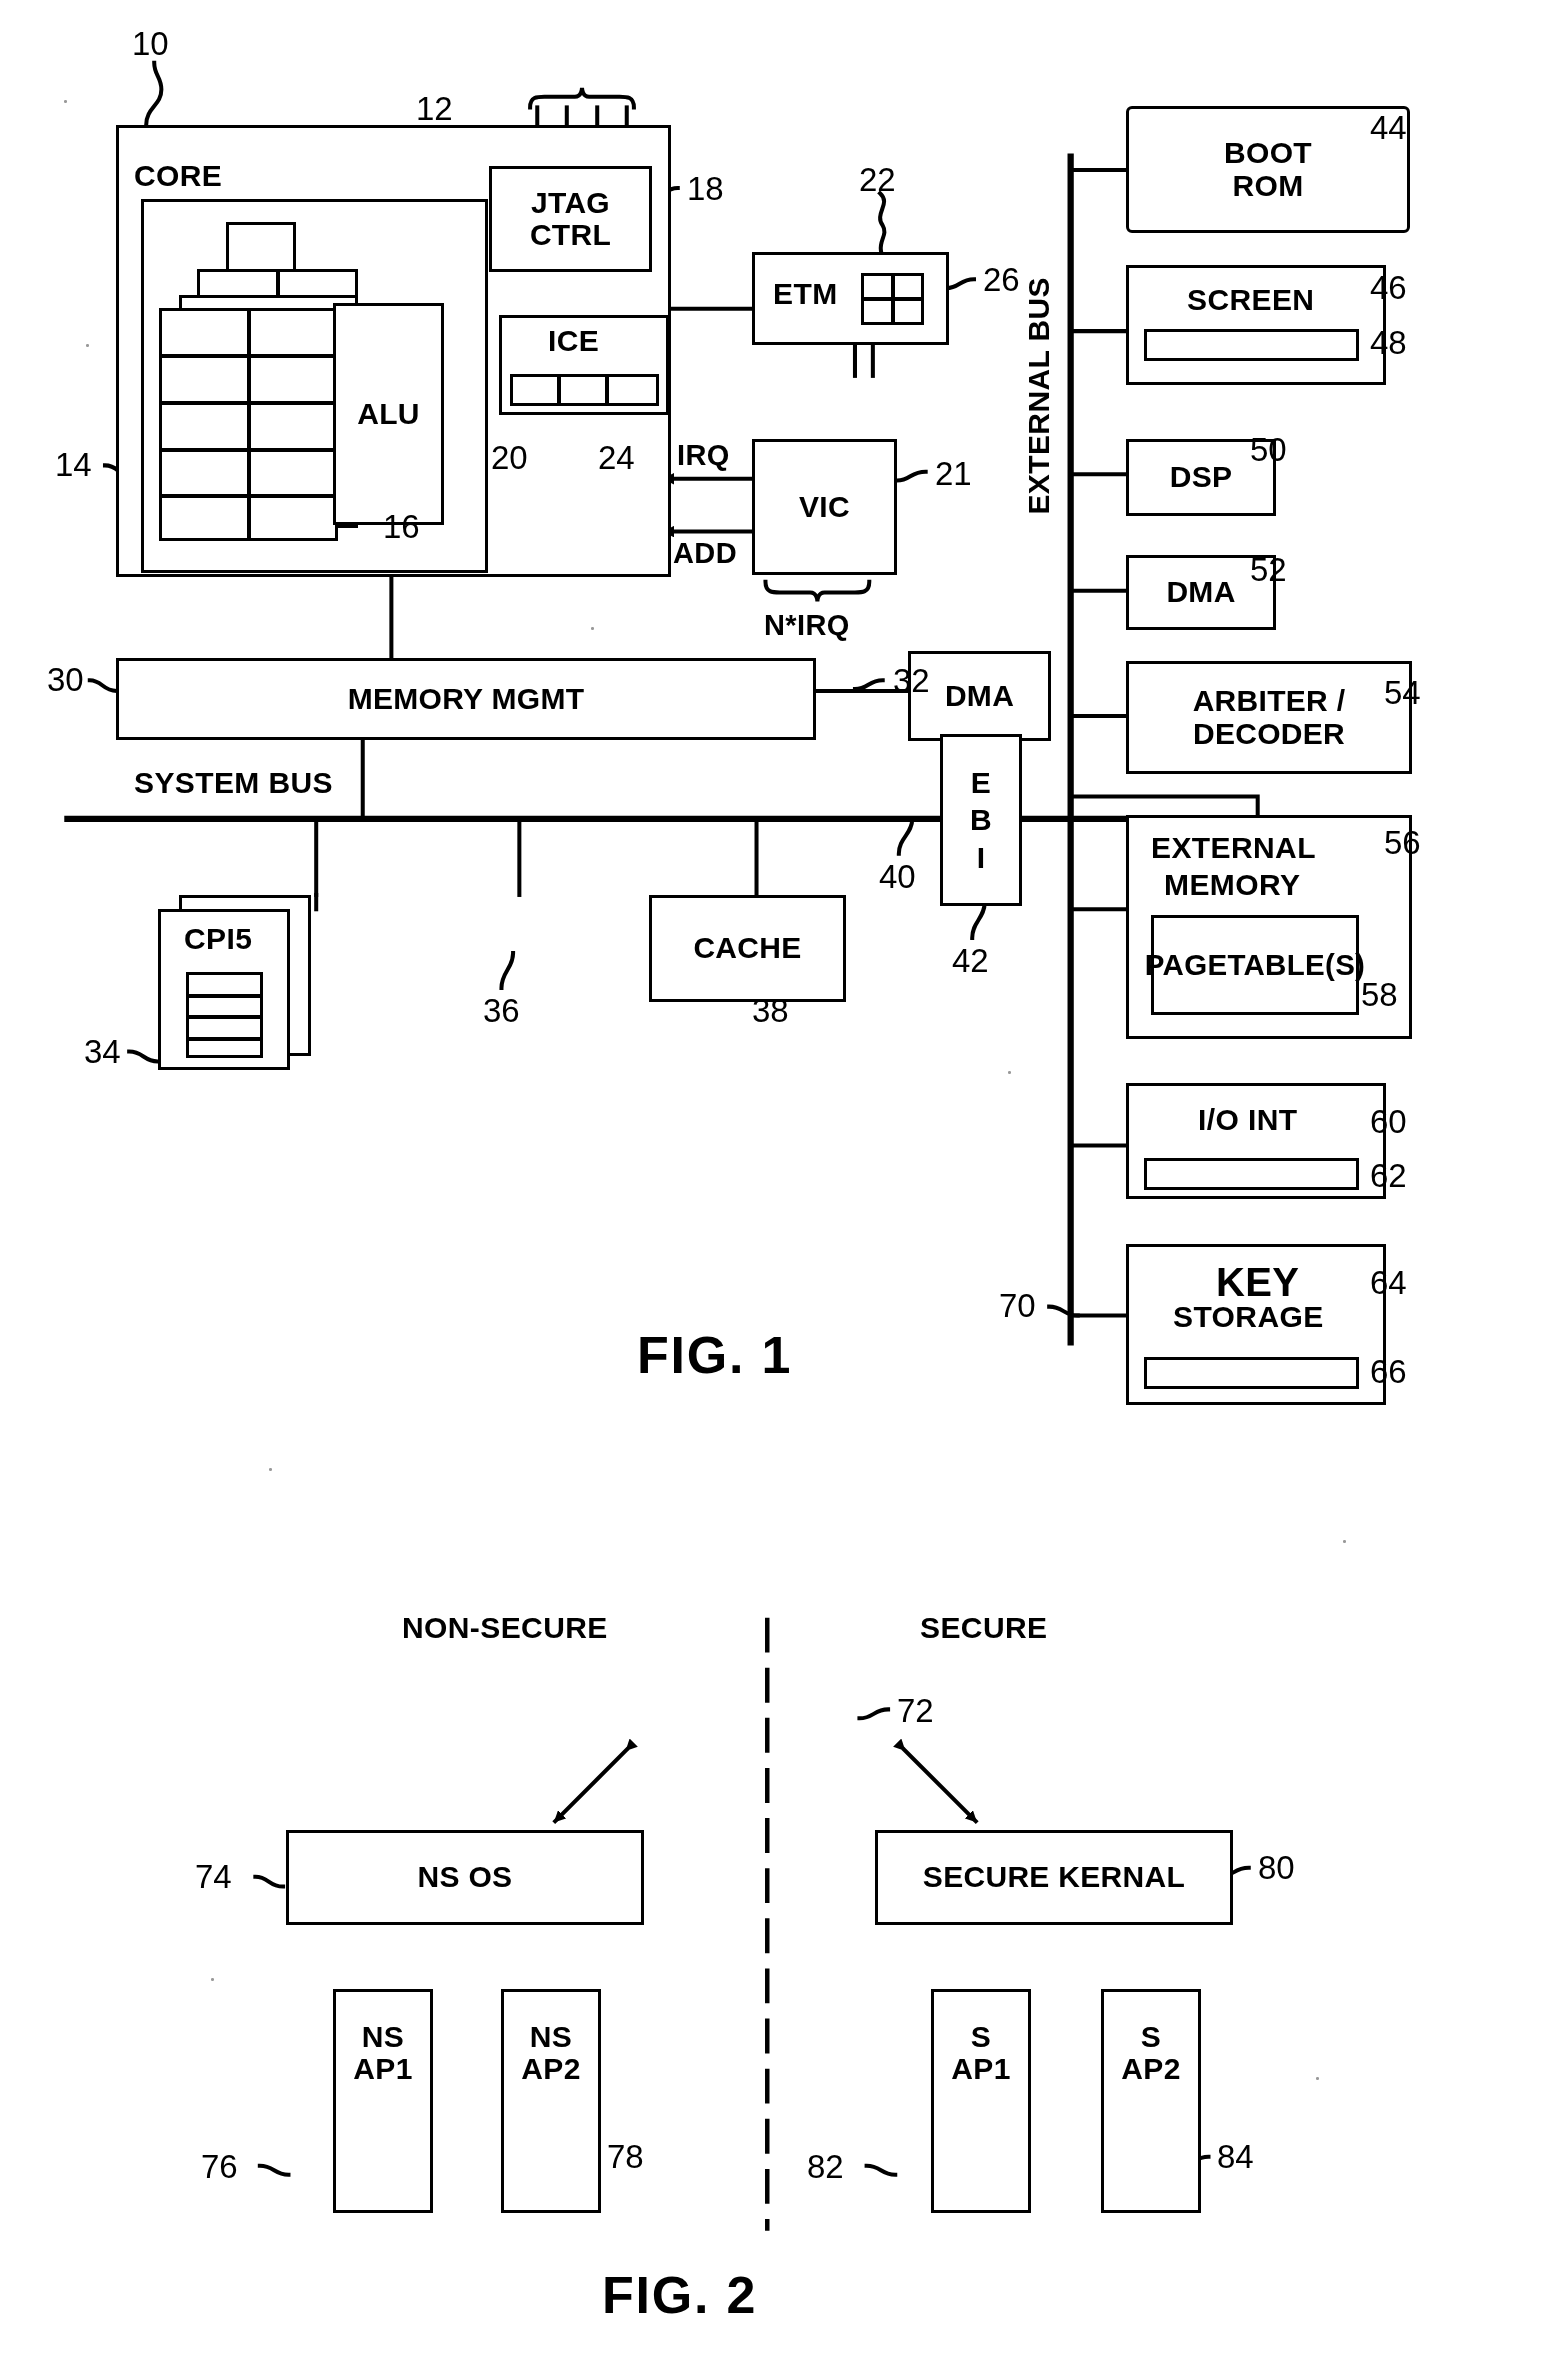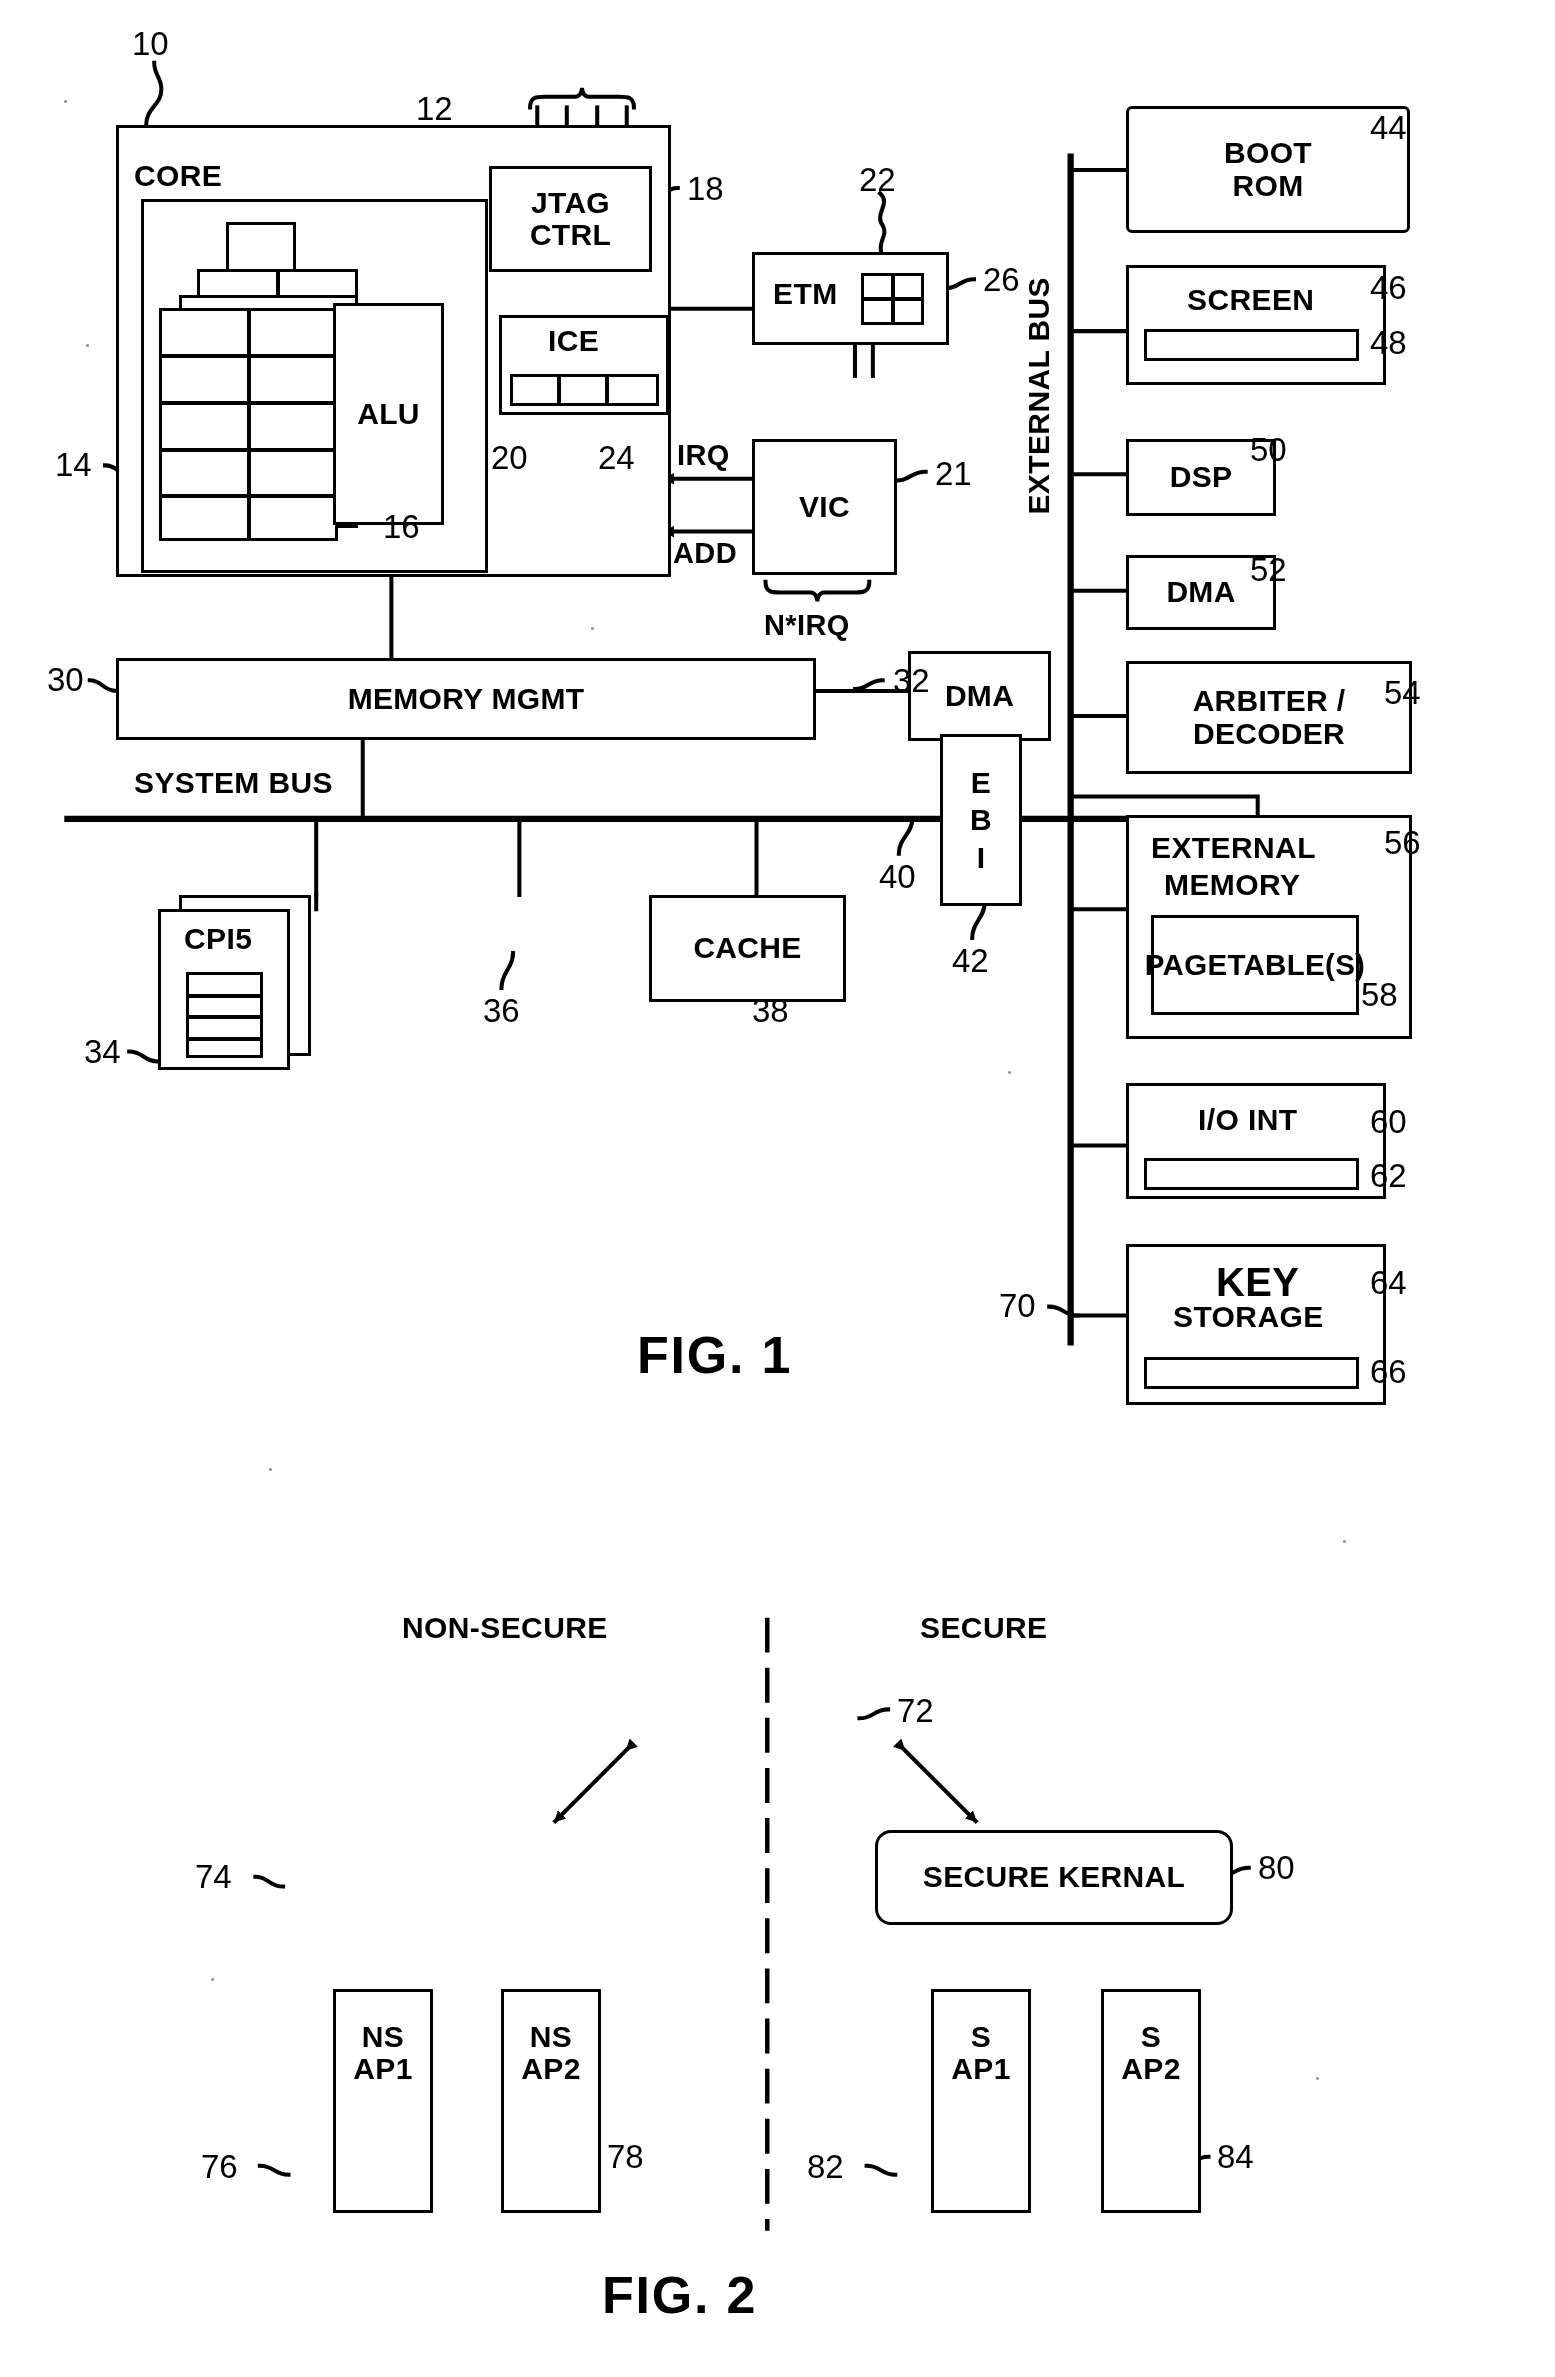--- a/index.html
+++ b/index.html
@@ -398,22 +398,23 @@
       <path d="M968,2420 C984,2420 984,2430 1000,2430"></path>
 
       <path d="M1318,2420 C1334,2420 1334,2410 1350,2410"></path>
     </g>
   </svg>
 
   <div class="txt" style="left:402px; top:1611px; font-size:30px;">NON-SECURE</div>
   <div class="txt" style="left:920px; top:1611px; font-size:30px;">SECURE</div>
 
 
-
-  <div class="box" style="left:875px; top:1830px; width:358px; height:95px; font-size:30px;border-radius:16px;">SECURE KERNAL</div>
+  <div class="box" style="left:286px; top:1830px; width:358px; height:95px; font-size:30px;">NS OS</div>
+
+  <div class="box" style="left:875px; top:1830px; width:358px; height:95px; font-size:30px;">SECURE KERNAL</div>
 
   <div class="box" style="left:333px; top:1989px; width:100px; height:224px; font-size:30px;
               flex-direction:column; justify-content:flex-start; padding-top:29px;">
     <span>NS</span>
     <span>AP1</span>
   </div>
 
   <div class="box" style="left:501px; top:1989px; width:100px; height:224px; font-size:30px;
               flex-direction:column; justify-content:flex-start; padding-top:29px;">
     <span>NS</span>

